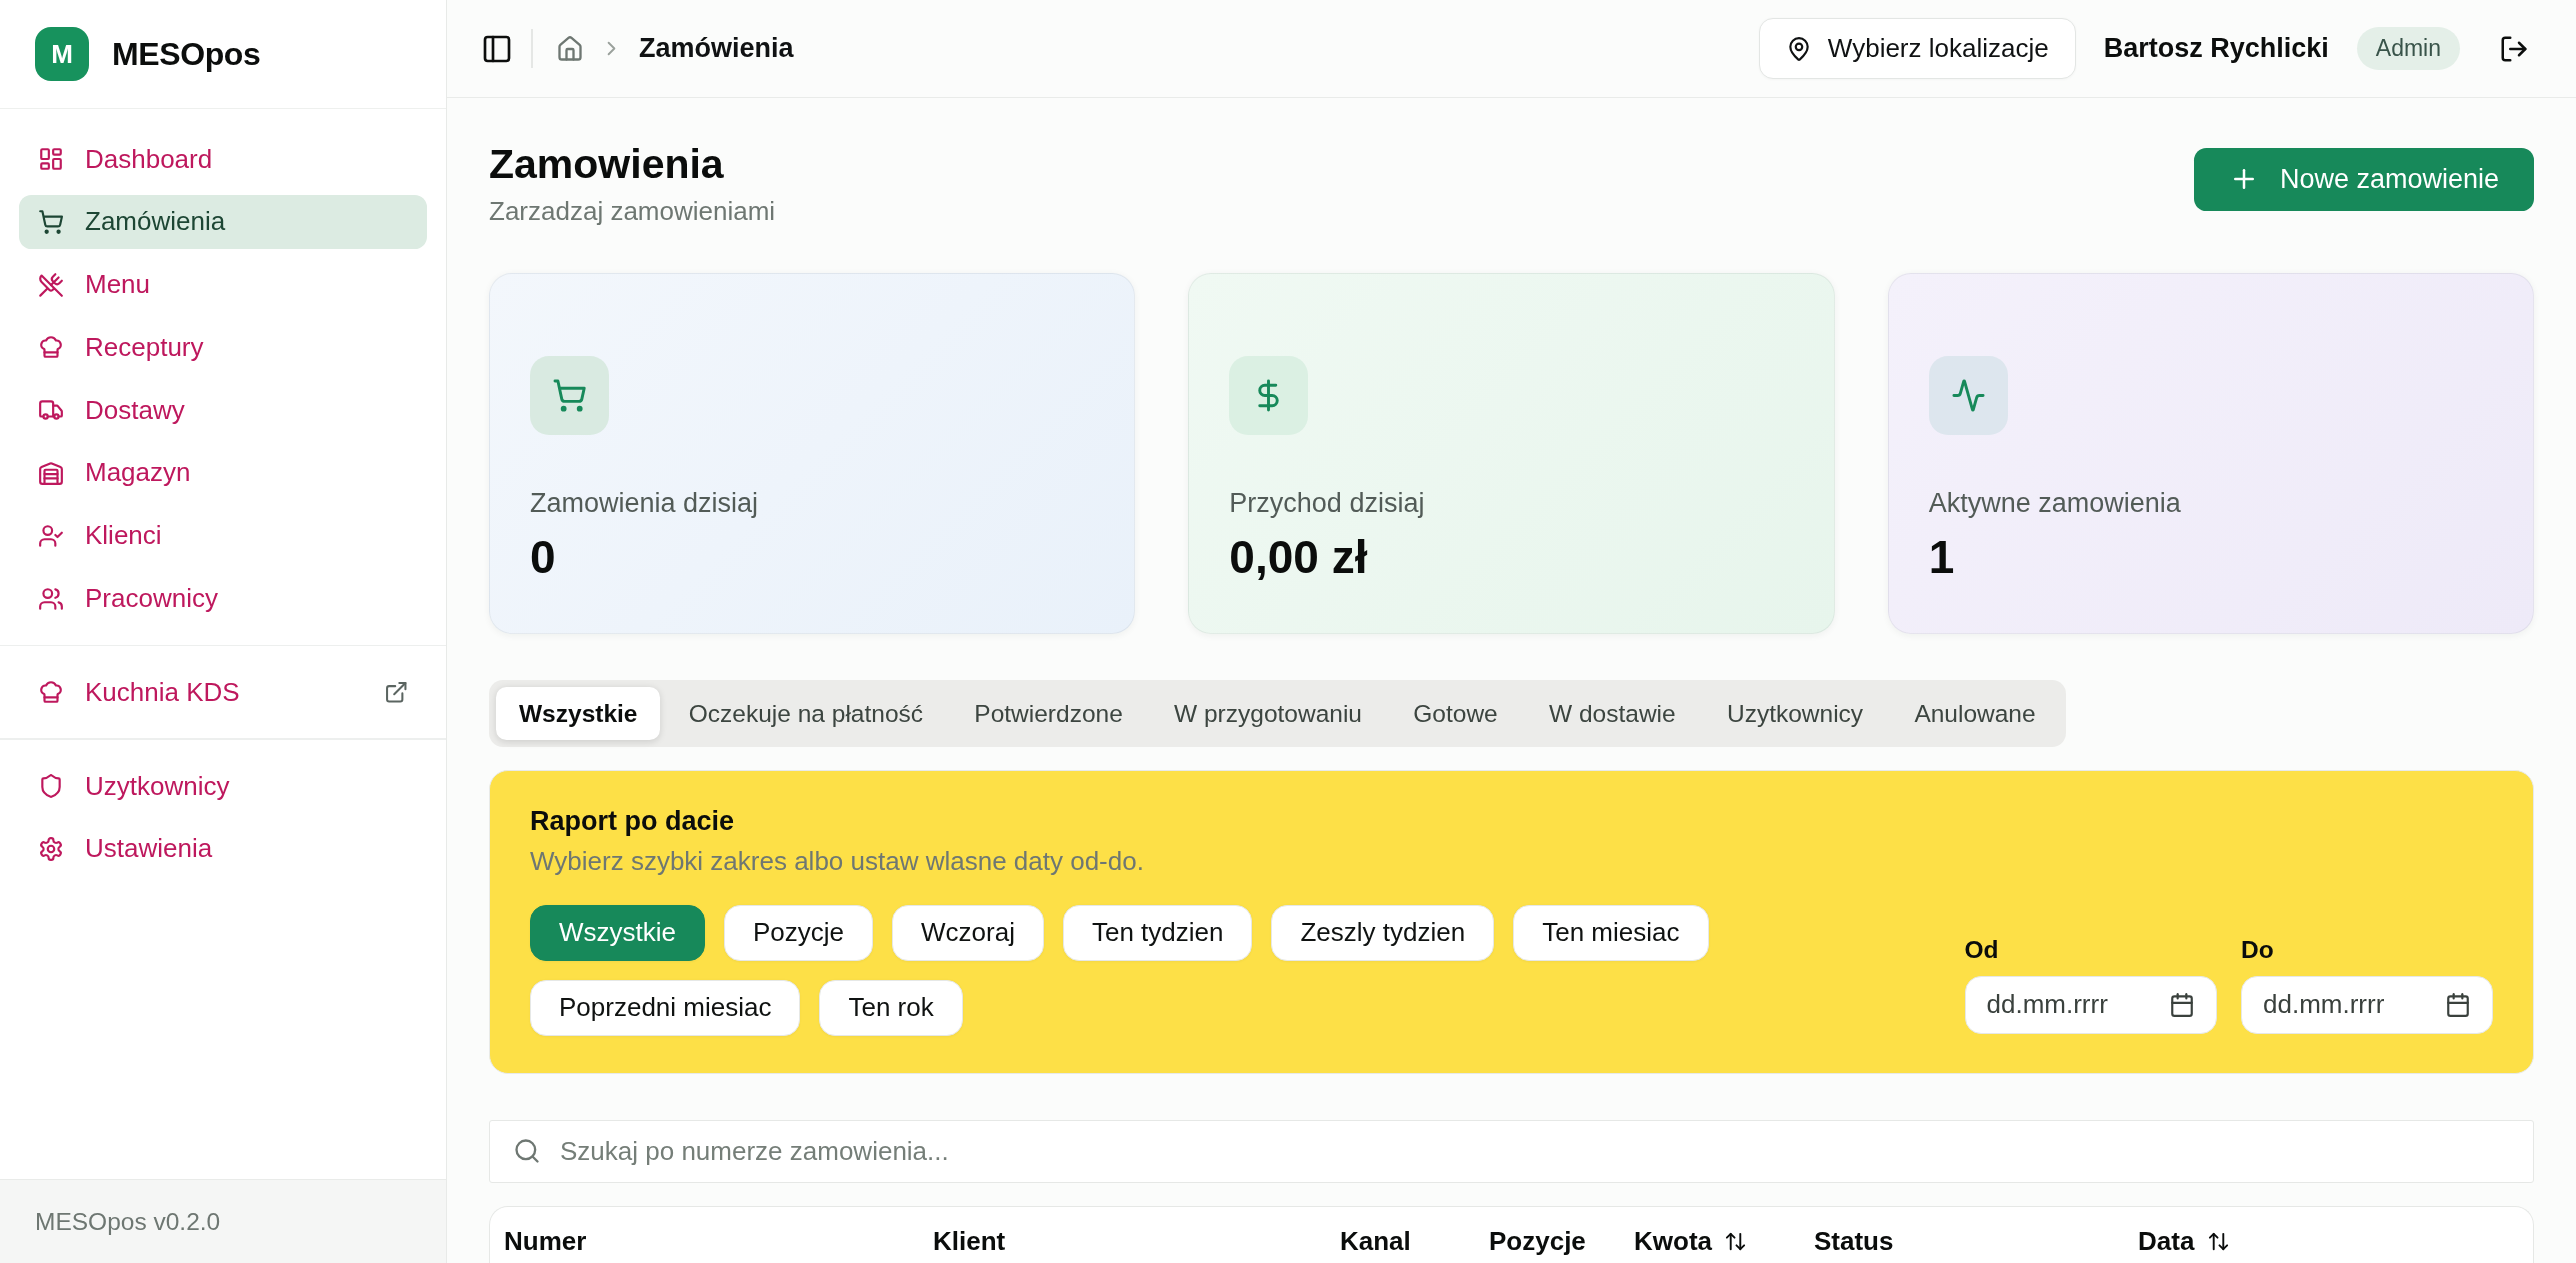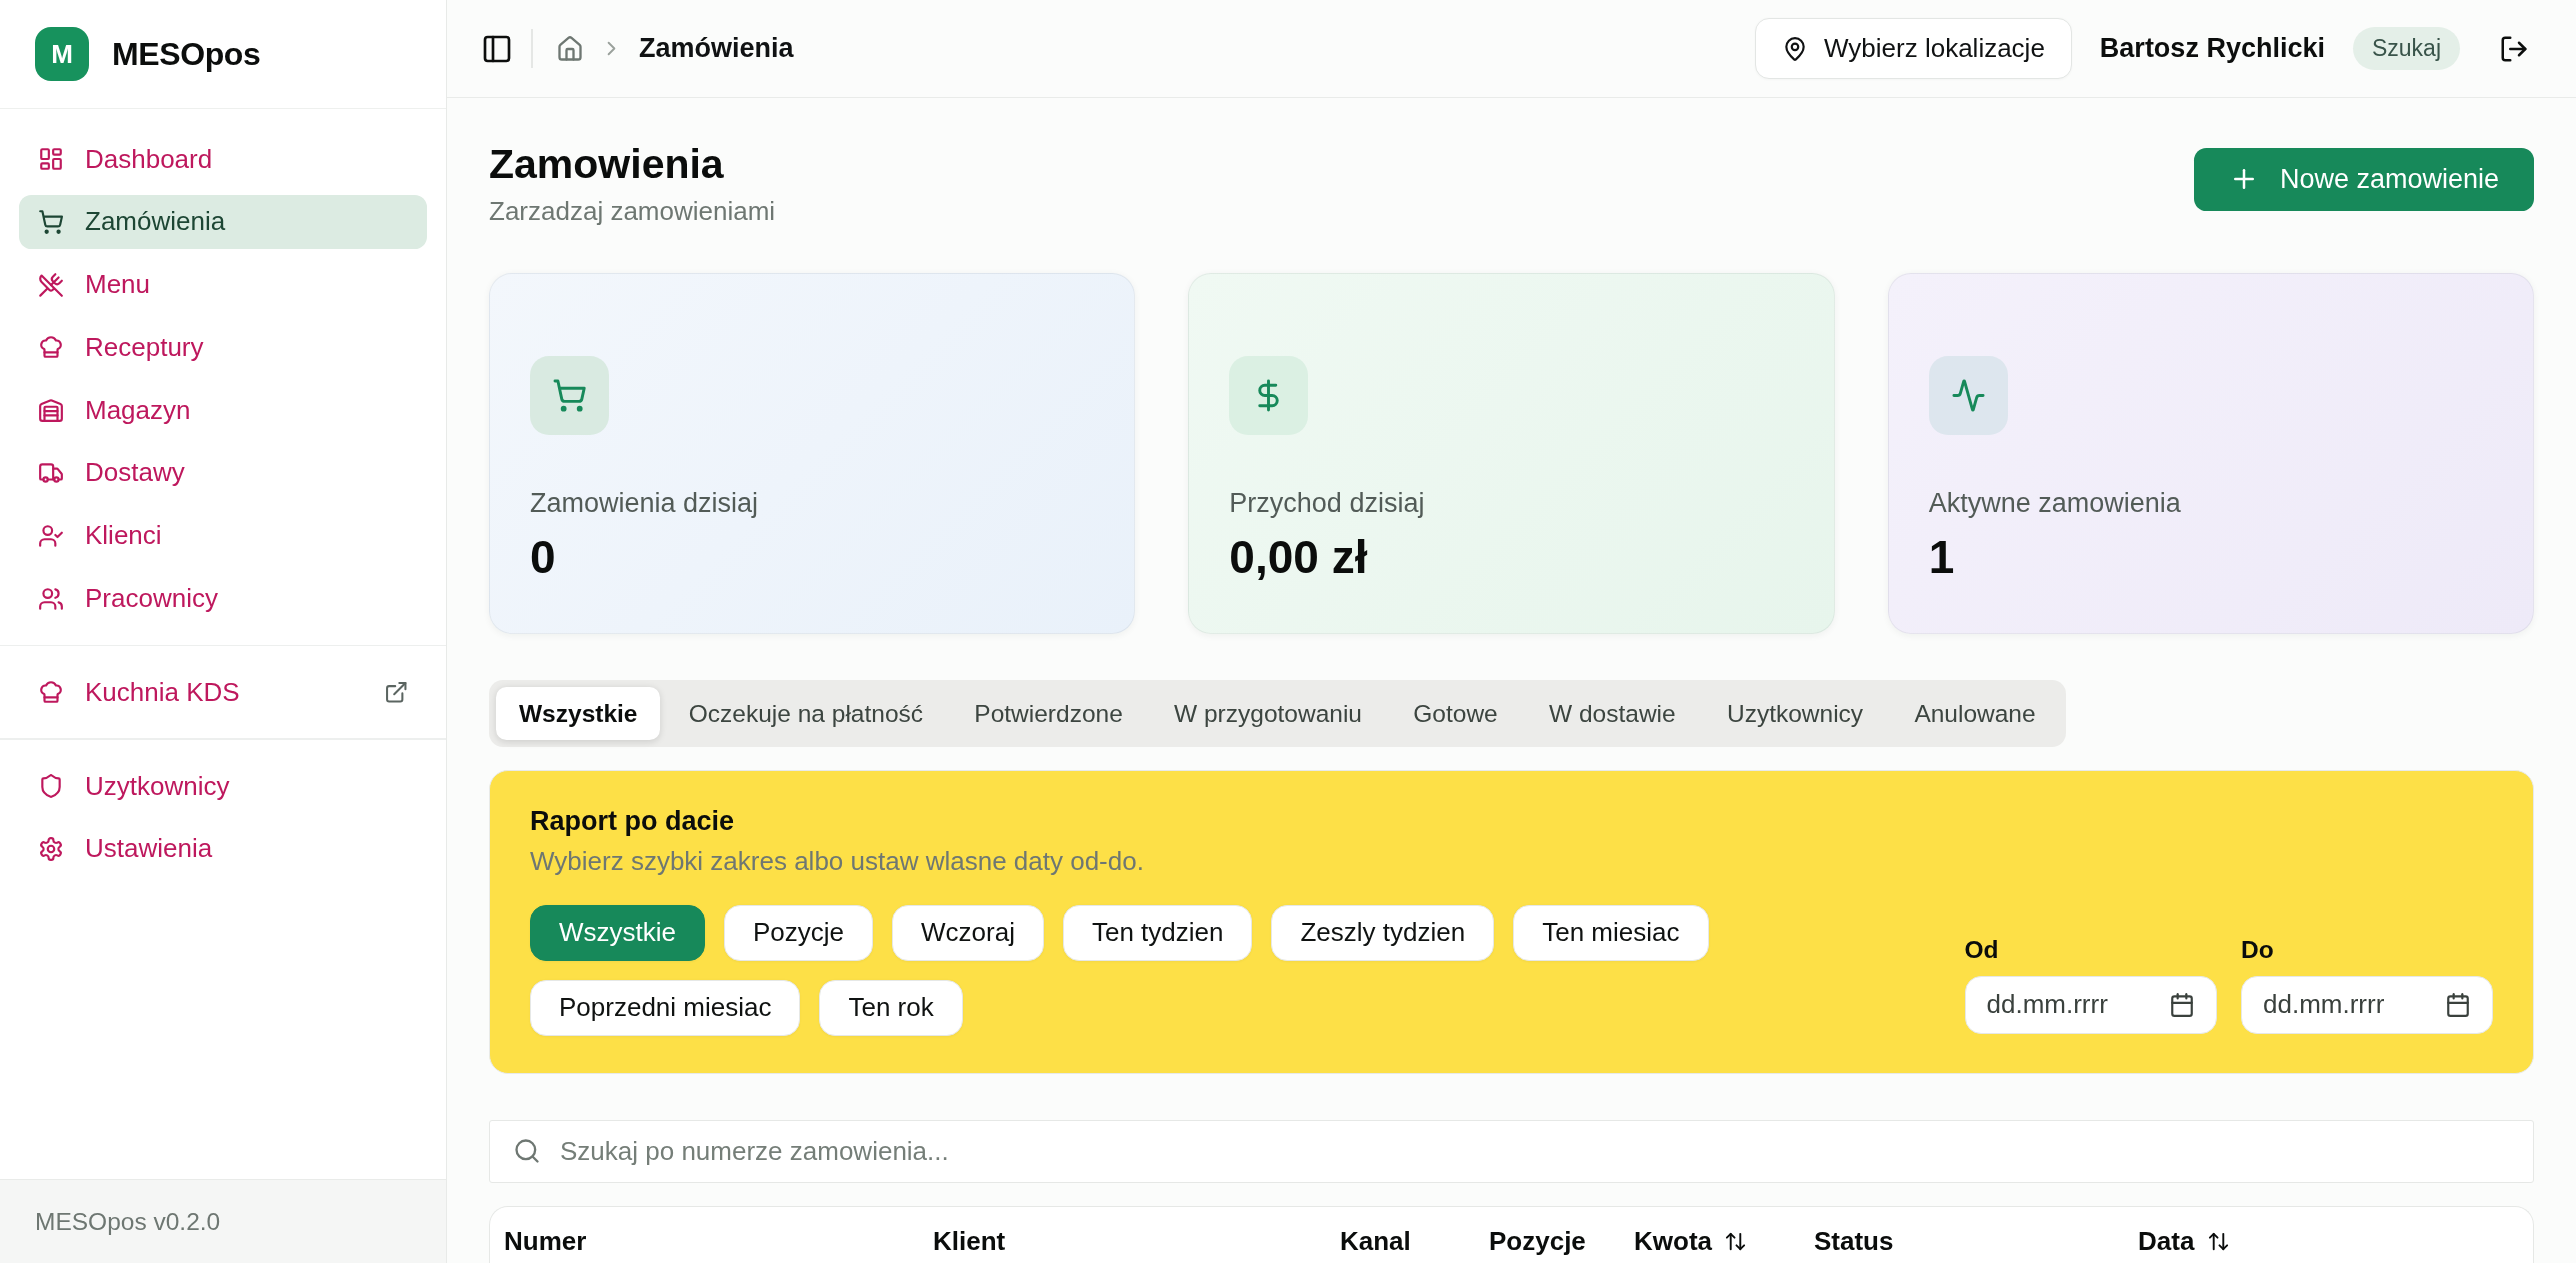--- a/index.html
+++ b/index.html
@@ -213,37 +213,37 @@
     <div class="nav-item">
       <svg width="26" height="26" viewBox="0 0 24 24" fill="none" stroke="currentColor" stroke-width="2" stroke-linecap="round" stroke-linejoin="round">
           <path d="M17 21a1 1 0 0 0 1-1v-5.35c0-.457.316-.844.727-1.041a4 4 0 0 0-2.134-7.589 5 5 0 0 0-9.186 0 4 4 0 0 0-2.134 7.588c.411.198.727.585.727 1.041V20a1 1 0 0 0 1 1Z"></path>
           <path d="M6 17h12"></path>
         </svg>
       <span>Receptury</span>
     </div>
 
     <div class="nav-item">
       <svg width="26" height="26" viewBox="0 0 24 24" fill="none" stroke="currentColor" stroke-width="2" stroke-linecap="round" stroke-linejoin="round">
-          <path d="M18 21V10a1 1 0 0 0-1-1H7a1 1 0 0 0-1 1v11"></path>
-          <path d="M22 8.35V20a2 2 0 0 1-2 2H4a2 2 0 0 1-2-2V8.35a2 2 0 0 1 1.26-1.86l8-3.2a2 2 0 0 1 1.48 0l8 3.2A2 2 0 0 1 22 8.35Z"></path>
-          <path d="M6 13h12"></path>
-          <path d="M6 17h12"></path>
-        </svg>
-      <span>Magazyn</span>
-    </div>
-
-    <div class="nav-item">
-      <svg width="26" height="26" viewBox="0 0 24 24" fill="none" stroke="currentColor" stroke-width="2" stroke-linecap="round" stroke-linejoin="round">
           <path d="M14 18V6a2 2 0 0 0-2-2H4a2 2 0 0 0-2 2v11a1 1 0 0 0 1 1h2"></path>
           <path d="M15 18H9"></path>
           <path d="M19 18h2a1 1 0 0 0 1-1v-3.65a1 1 0 0 0-.22-.624l-3.48-4.35A1 1 0 0 0 17.52 8H14"></path>
           <circle cx="17" cy="18" r="2"></circle>
           <circle cx="7" cy="18" r="2"></circle>
         </svg>
       <span>Dostawy</span>
+    </div>
+
+    <div class="nav-item">
+      <svg width="26" height="26" viewBox="0 0 24 24" fill="none" stroke="currentColor" stroke-width="2" stroke-linecap="round" stroke-linejoin="round">
+          <path d="M18 21V10a1 1 0 0 0-1-1H7a1 1 0 0 0-1 1v11"></path>
+          <path d="M22 8.35V20a2 2 0 0 1-2 2H4a2 2 0 0 1-2-2V8.35a2 2 0 0 1 1.26-1.86l8-3.2a2 2 0 0 1 1.48 0l8 3.2A2 2 0 0 1 22 8.35Z"></path>
+          <path d="M6 13h12"></path>
+          <path d="M6 17h12"></path>
+        </svg>
+      <span>Magazyn</span>
     </div>
 
     <div class="nav-item">
       <svg width="26" height="26" viewBox="0 0 24 24" fill="none" stroke="currentColor" stroke-width="2" stroke-linecap="round" stroke-linejoin="round">
           <path d="M16 21v-2a4 4 0 0 0-4-4H6a4 4 0 0 0-4 4v2"></path>
           <circle cx="9" cy="7" r="4"></circle>
           <polyline points="16 11 18 13 22 9"></polyline>
         </svg>
       <span>Klienci</span>
     </div>
@@ -322,21 +322,21 @@
 
   <div class="topbar-right">
     <button class="location-btn">
       <svg width="26" height="26" viewBox="0 0 24 24" fill="none" stroke="currentColor" stroke-width="2" stroke-linecap="round" stroke-linejoin="round">
           <path d="M20 10c0 4.993-5.539 10.193-7.399 11.799a1 1 0 0 1-1.202 0C9.539 20.193 4 14.993 4 10a8 8 0 0 1 16 0"></path>
           <circle cx="12" cy="10" r="3"></circle>
         </svg>
       <span>Wybierz lokalizacje</span>
     </button>
     <span class="user-name">Bartosz Rychlicki</span>
-    <span class="role-badge">Szukaj</span>
+    <span class="role-badge">Admin</span>
     <button class="icon-btn">
       <svg width="30" height="30" viewBox="0 0 24 24" fill="none" stroke="currentColor" stroke-width="2" stroke-linecap="round" stroke-linejoin="round">
           <path d="M9 21H5a2 2 0 0 1-2-2V5a2 2 0 0 1 2-2h4"></path>
           <polyline points="16 17 21 12 16 7"></polyline>
           <line x1="21" y1="12" x2="9" y2="12"></line>
         </svg>
     </button>
   </div>
 </header>
 

